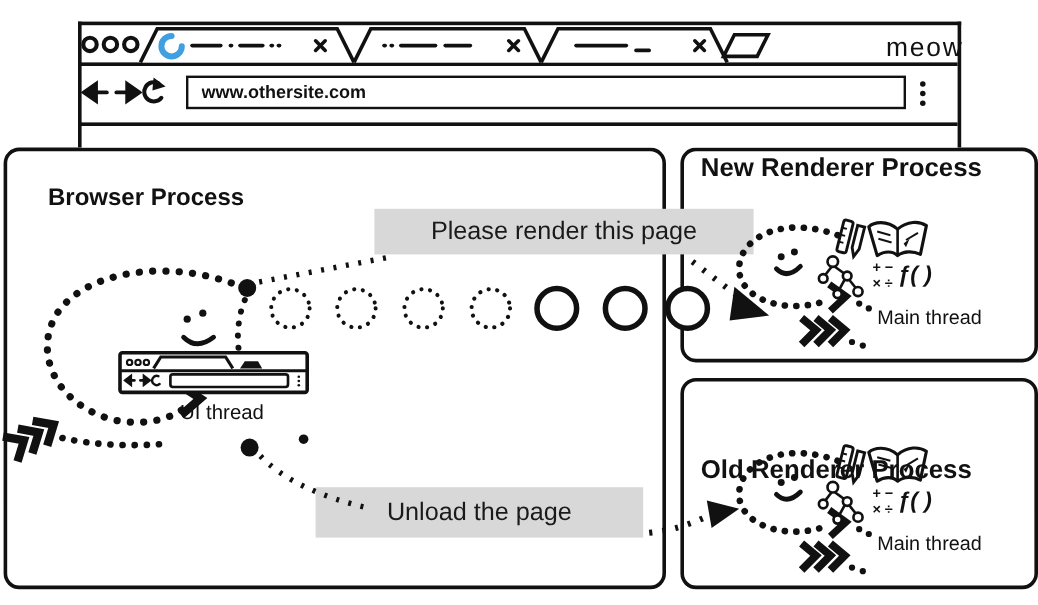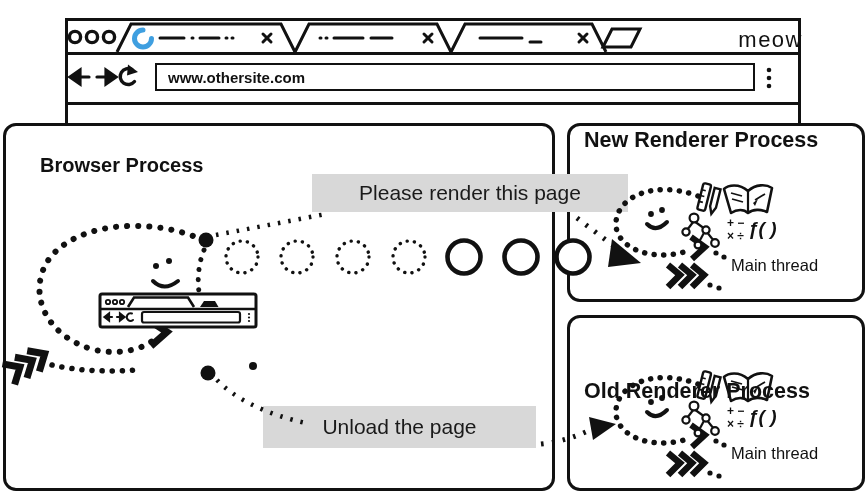--- a/index.html
+++ b/index.html
@@ -53,20 +53,21 @@
   <div class="proc" id="new-proc"></div>
   <div class="proc" id="old-proc"></div>
 
   <div class="proc-title" id="browser-title">Browser Process</div>
   <div class="proc-title" id="new-title">New Renderer Process</div>
   <div class="proc-title" id="old-title">Old Renderer Process</div>
 
   <div class="msg" id="msg-render">Please render this page</div>
   <div class="msg" id="msg-unload">Unload the page</div>
 
+  <div class="thread-label" id="ui-thread-label">UI thread</div>
   <div class="thread-label" id="main-thread-new">Main thread</div>
   <div class="thread-label" id="main-thread-old">Main thread</div>
 
   <svg class="art" width="865" height="504" viewBox="0 0 865 504">
 
     <g stroke="#111" stroke-width="3.4" fill="#fff">
       <circle cx="75" cy="37" r="5.6"></circle>
       <circle cx="92" cy="37" r="5.6"></circle>
       <circle cx="109" cy="37" r="5.6"></circle>
     </g>

